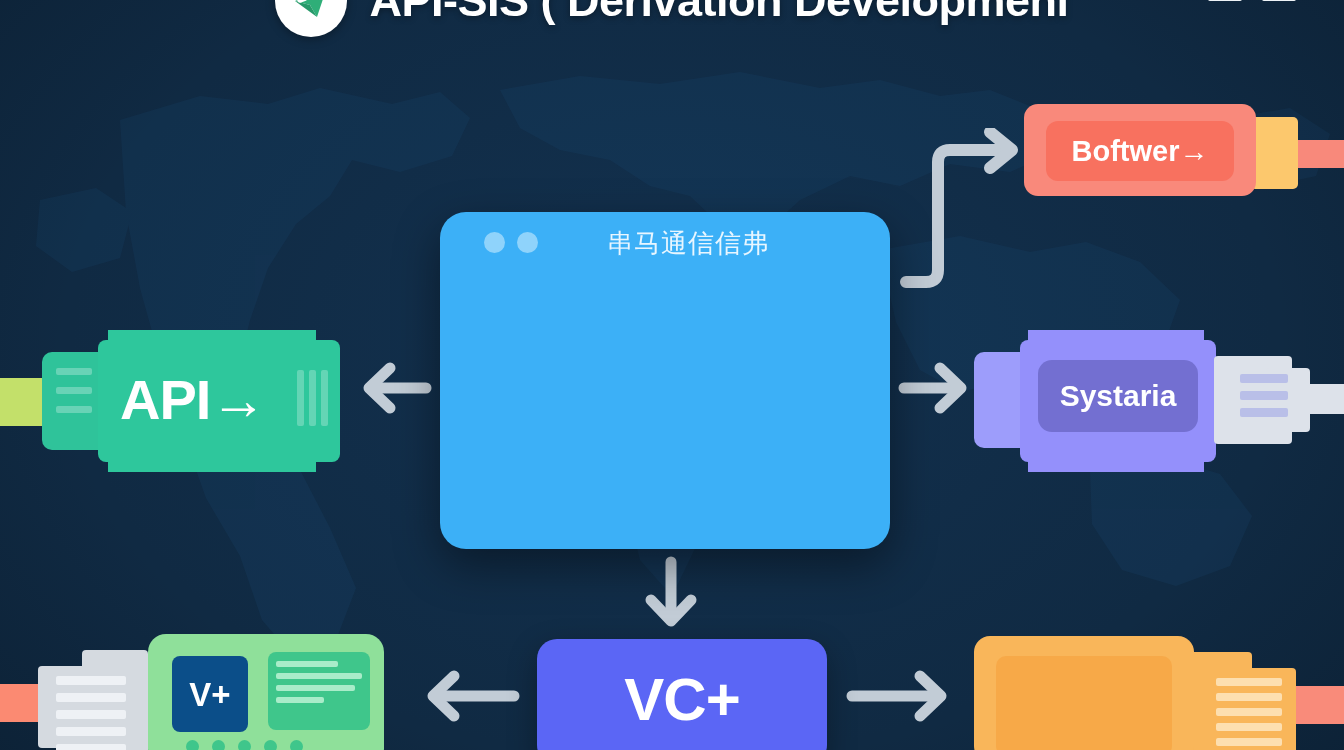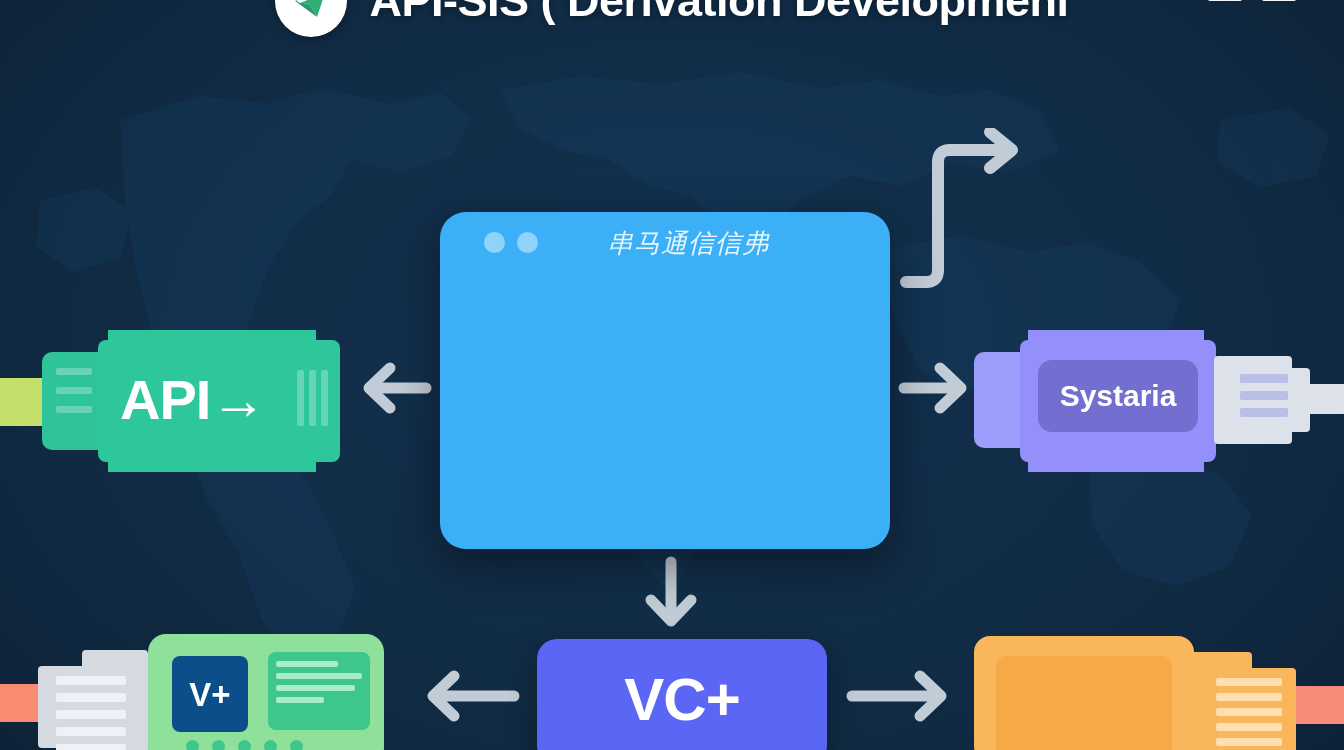--- a/index.html
+++ b/index.html
@@ -100,21 +100,20 @@
     border-radius: 26px;
     box-shadow: 0 16px 46px rgba(0,0,0,0.42);
     z-index: 25;
   }
   .browser-titlebar {
     position: relative;
     height: 60px;
     display: flex;
     align-items: center;
     padding: 0 0 0 44px;
-    font-style: italic;
   }
   .dot {
     width: 21px;
     height: 21px;
     border-radius: 50%;
     background: #8fd3fb;
     margin-right: 12px;
   }
   .browser-caption {
     position: absolute;
@@ -745,20 +744,28 @@
     <div class="connector"></div>
     <div class="connector-head"></div>
     <div class="connector-lines">
       <i></i>
         <i></i>
         <i></i>
     </div>
     <div class="wire"></div>
   </div>
 
+  <div class="box-coral">
+    <div class="wire"></div>
+    <div class="tab"></div>
+    <div class="shell"></div>
+    <div class="inner">
+      <span class="label">Boftwer→</span>
+    </div>
+  </div>
 
   <div class="box-vc">
     <div class="label">VC+</div>
   </div>
 
   <div class="box-orange">
     <div class="wire"></div>
     <div class="connector2"></div>
     <div class="connector"></div>
     <div class="connector-lines">

